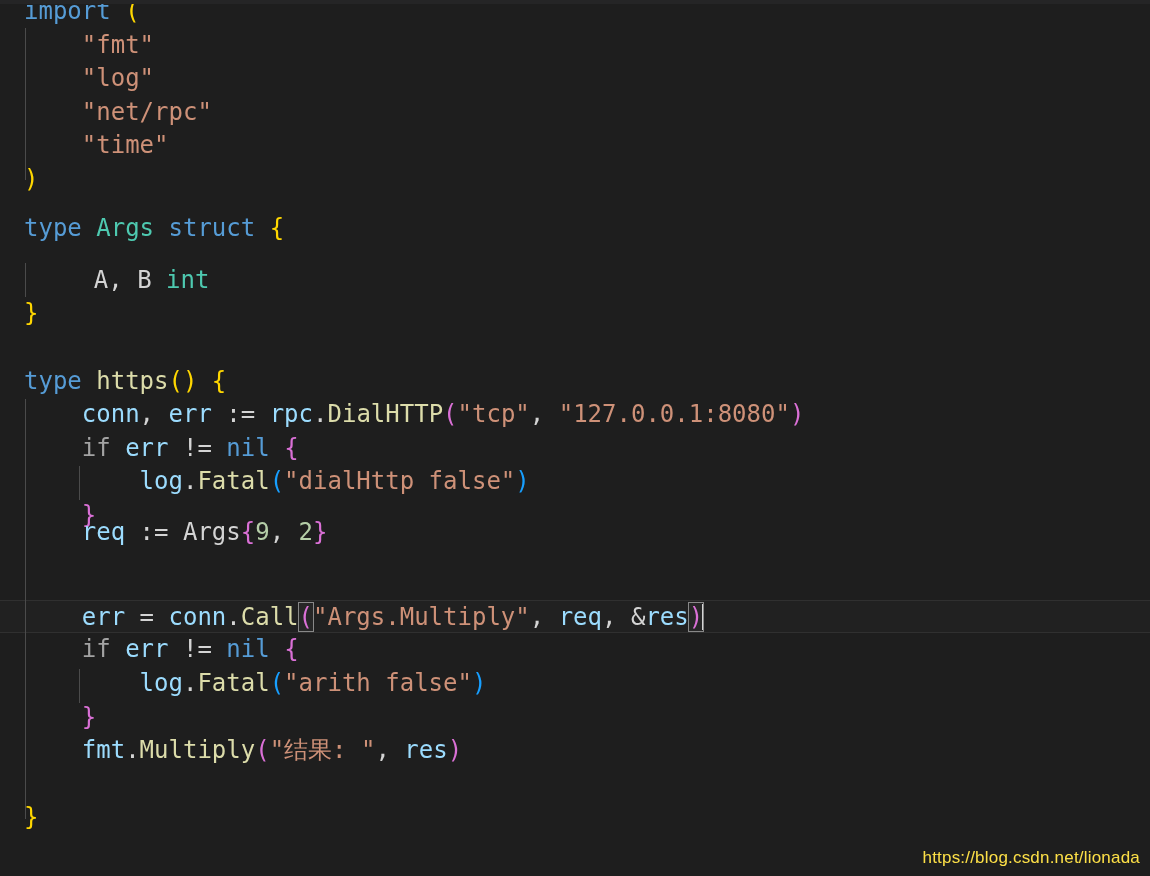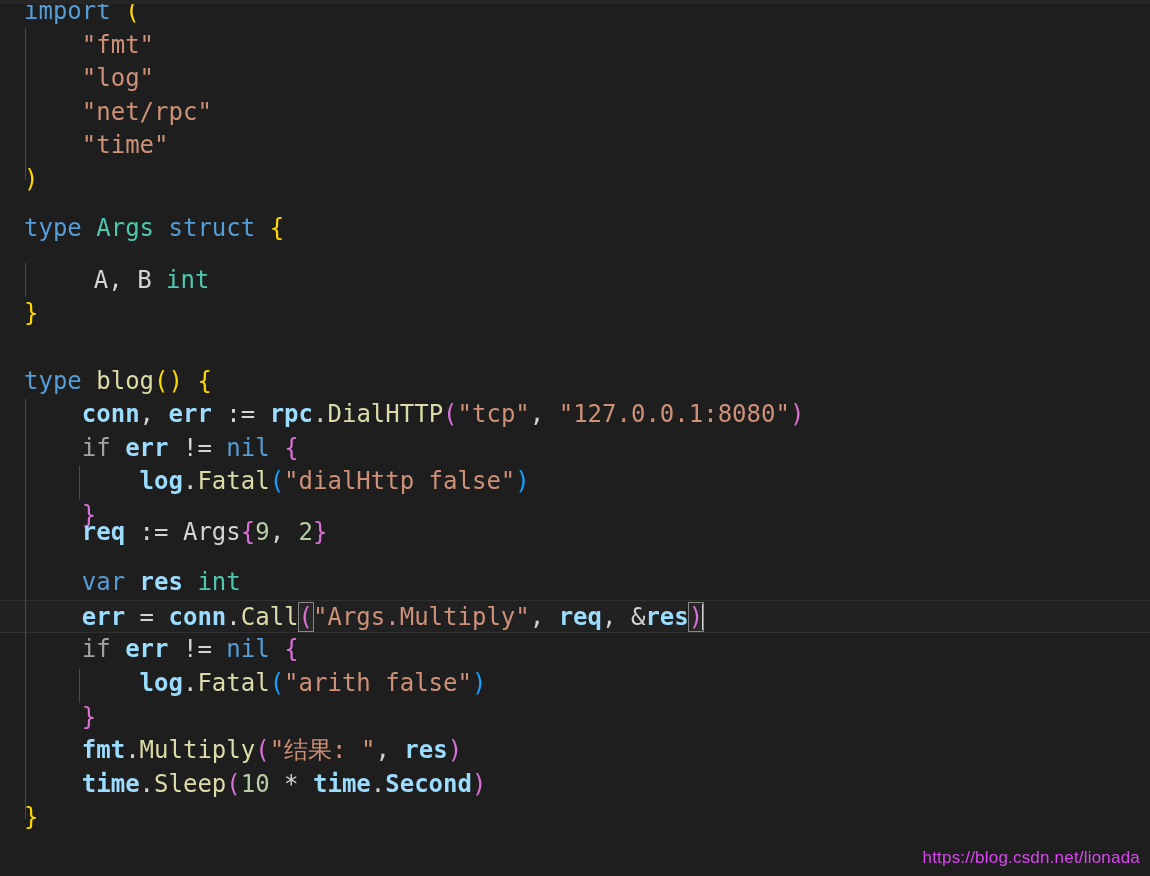--- a/index.html
+++ b/index.html
@@ -70,21 +70,21 @@
     width: 1px;
     background: #4b4b4b;
     z-index: 1;
   }
 
   
   .k   { color: #569cd6; }  
   .ctl { color: #a3a3a3; }  
   .typ { color: #4ec9b0; }  
   .fn  { color: #dcdcaa; }  
-  .var { color: #9cdcfe; font-weight: bold; }  
+  .var { color: #9cdcfe; }  
   .str { color: #ce9178; }  
   .num { color: #b5cea8; }  
   .pl  { color: #d4d4d4; }  
   .op  { color: #d4d4d4; }  
 
   
   .b1 { color: #ffd700; }
   .b2 { color: #da70d6; }
   .b3 { color: #179fff; }
 
@@ -104,21 +104,21 @@
     margin-left: -1px;
   }
 
   
   #watermark {
     position: absolute;
     right: 10px;
     bottom: 8px;
     font-family: "Liberation Sans", sans-serif;
     font-size: 17px;
-    color: #d946ef;
+    color: #fde047;
     letter-spacing: 0.2px;
     z-index: 10;
   }
 </style>
 </head>
 <body>
 
 <div id="editor">
 
   <div id="top-edge"></div>
@@ -146,45 +146,43 @@
     <div class="line" style="top:196.6px;"><span class="txt"> </span></div>
 
     <div class="line" style="top:212px;"><span class="txt"><span class="k">type</span> <span class="typ">Args</span> <span class="k">struct</span> <span class="b1">{</span></span></div>
 
     <div class="line" style="top:263.8px;padding-left:12px;"><span class="txt">    <span class="pl">A</span><span class="pl">,</span> <span class="pl">B</span> <span class="typ">int</span></span></div>
 
     <div class="line" style="top:297.4px;"><span class="txt"><span class="b1">}</span></span></div>
 
     <div class="line" style="top:331px;"><span class="txt"> </span></div>
 
-    <div class="line" style="top:364.6px;"><span class="txt"><span class="k">type</span> <span class="fn">blog</span><span class="b1">()</span> <span class="b1">{</span></span></div>
+    <div class="line" style="top:364.6px;"><span class="txt"><span class="k">type</span> <span class="fn">https</span><span class="b1">()</span> <span class="b1">{</span></span></div>
 
     <div class="line" style="top:398.2px;"><span class="txt">    <span class="var">conn</span><span class="pl">,</span> <span class="var">err</span> <span class="op">:=</span> <span class="var">rpc</span><span class="pl">.</span><span class="fn">DialHTTP</span><span class="b2">(</span><span class="str">"tcp"</span><span class="pl">,</span> <span class="str">"127.0.0.1:8080"</span><span class="b2">)</span></span></div>
 
     <div class="line" style="top:431.8px;"><span class="txt">    <span class="ctl">if</span> <span class="var">err</span> <span class="op">!=</span> <span class="k">nil</span> <span class="b2">{</span></span></div>
 
     <div class="line" style="top:465.4px;"><span class="txt">        <span class="var">log</span><span class="pl">.</span><span class="fn">Fatal</span><span class="b3">(</span><span class="str">"dialHttp false"</span><span class="b3">)</span></span></div>
 
     <div class="line" style="top:499px;"><span class="txt">    <span class="b2">}</span></span></div>
 
     <div class="line" style="top:516px;"><span class="txt">    <span class="var">req</span> <span class="op">:=</span> <span class="pl">Args</span><span class="b2">{</span><span class="num">9</span><span class="pl">,</span> <span class="num">2</span><span class="b2">}</span></span></div>
 
-    <div class="line" style="top:566.2px;"><span class="txt">    <span class="k">var</span> <span class="var">res</span> <span class="typ">int</span></span></div>
 
     <div class="line current" style="top:599.8px;"><span class="txt">    <span class="var">err</span> <span class="op">=</span> <span class="var">conn</span><span class="pl">.</span><span class="fn">Call</span><span class="b2 bmatch">(</span><span class="str">"Args.Multiply"</span><span class="pl">,</span> <span class="var">req</span><span class="pl">,</span> <span class="op">&amp;</span><span class="var">res</span><span class="b2 bmatch">)</span><span class="caret"></span></span></div>
 
     <div class="line" style="top:633.4px;"><span class="txt">    <span class="ctl">if</span> <span class="var">err</span> <span class="op">!=</span> <span class="k">nil</span> <span class="b2">{</span></span></div>
 
     <div class="line" style="top:667px;"><span class="txt">        <span class="var">log</span><span class="pl">.</span><span class="fn">Fatal</span><span class="b3">(</span><span class="str">"arith false"</span><span class="b3">)</span></span></div>
 
     <div class="line" style="top:700.6px;"><span class="txt">    <span class="b2">}</span></span></div>
 
     <div class="line" style="top:734.2px;"><span class="txt">    <span class="var">fmt</span><span class="pl">.</span><span class="fn">Multiply</span><span class="b2">(</span><span class="str">"结果: "</span><span class="pl">,</span> <span class="var">res</span><span class="b2">)</span></span></div>
 
-    <div class="line" style="top:767.8px;"><span class="txt">    <span class="var">time</span><span class="pl">.</span><span class="fn">Sleep</span><span class="b2">(</span><span class="num">10</span> <span class="op">*</span> <span class="var">time</span><span class="pl">.</span><span class="var">Second</span><span class="b2">)</span></span></div>
 
     <div class="line" style="top:801.4px;"><span class="txt"><span class="b1">}</span></span></div>
 
   </div>
 
   <div id="watermark">https://blog.csdn.net/lionada</div>
 
 </div>
 
 </body></html>

